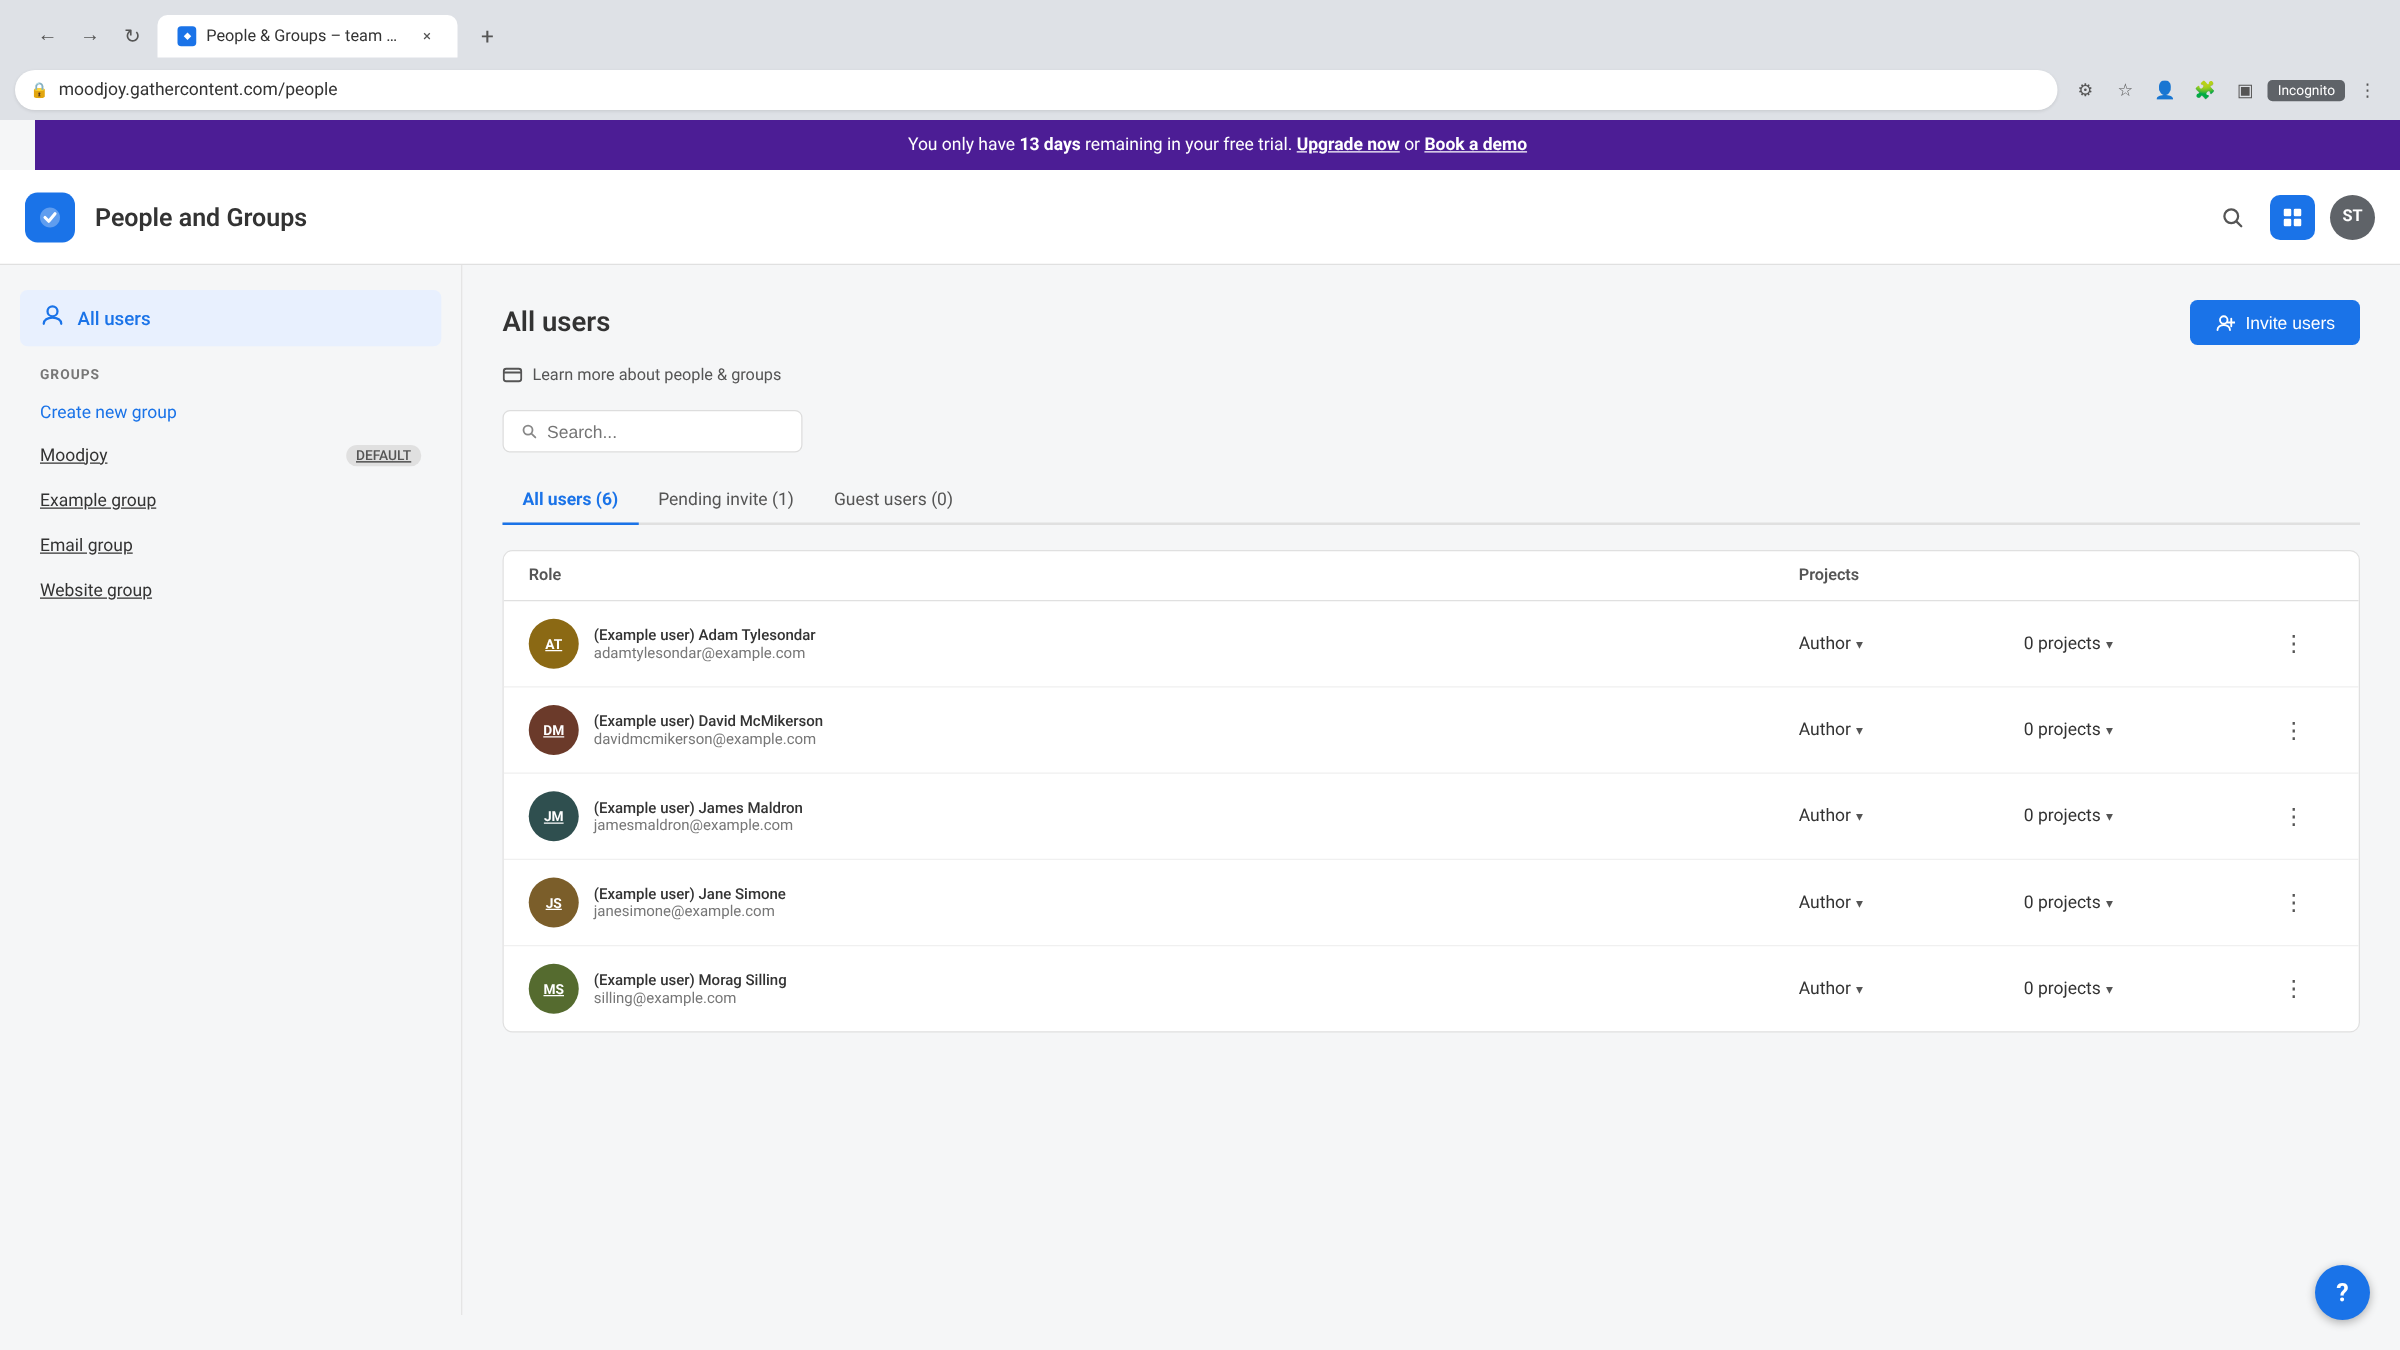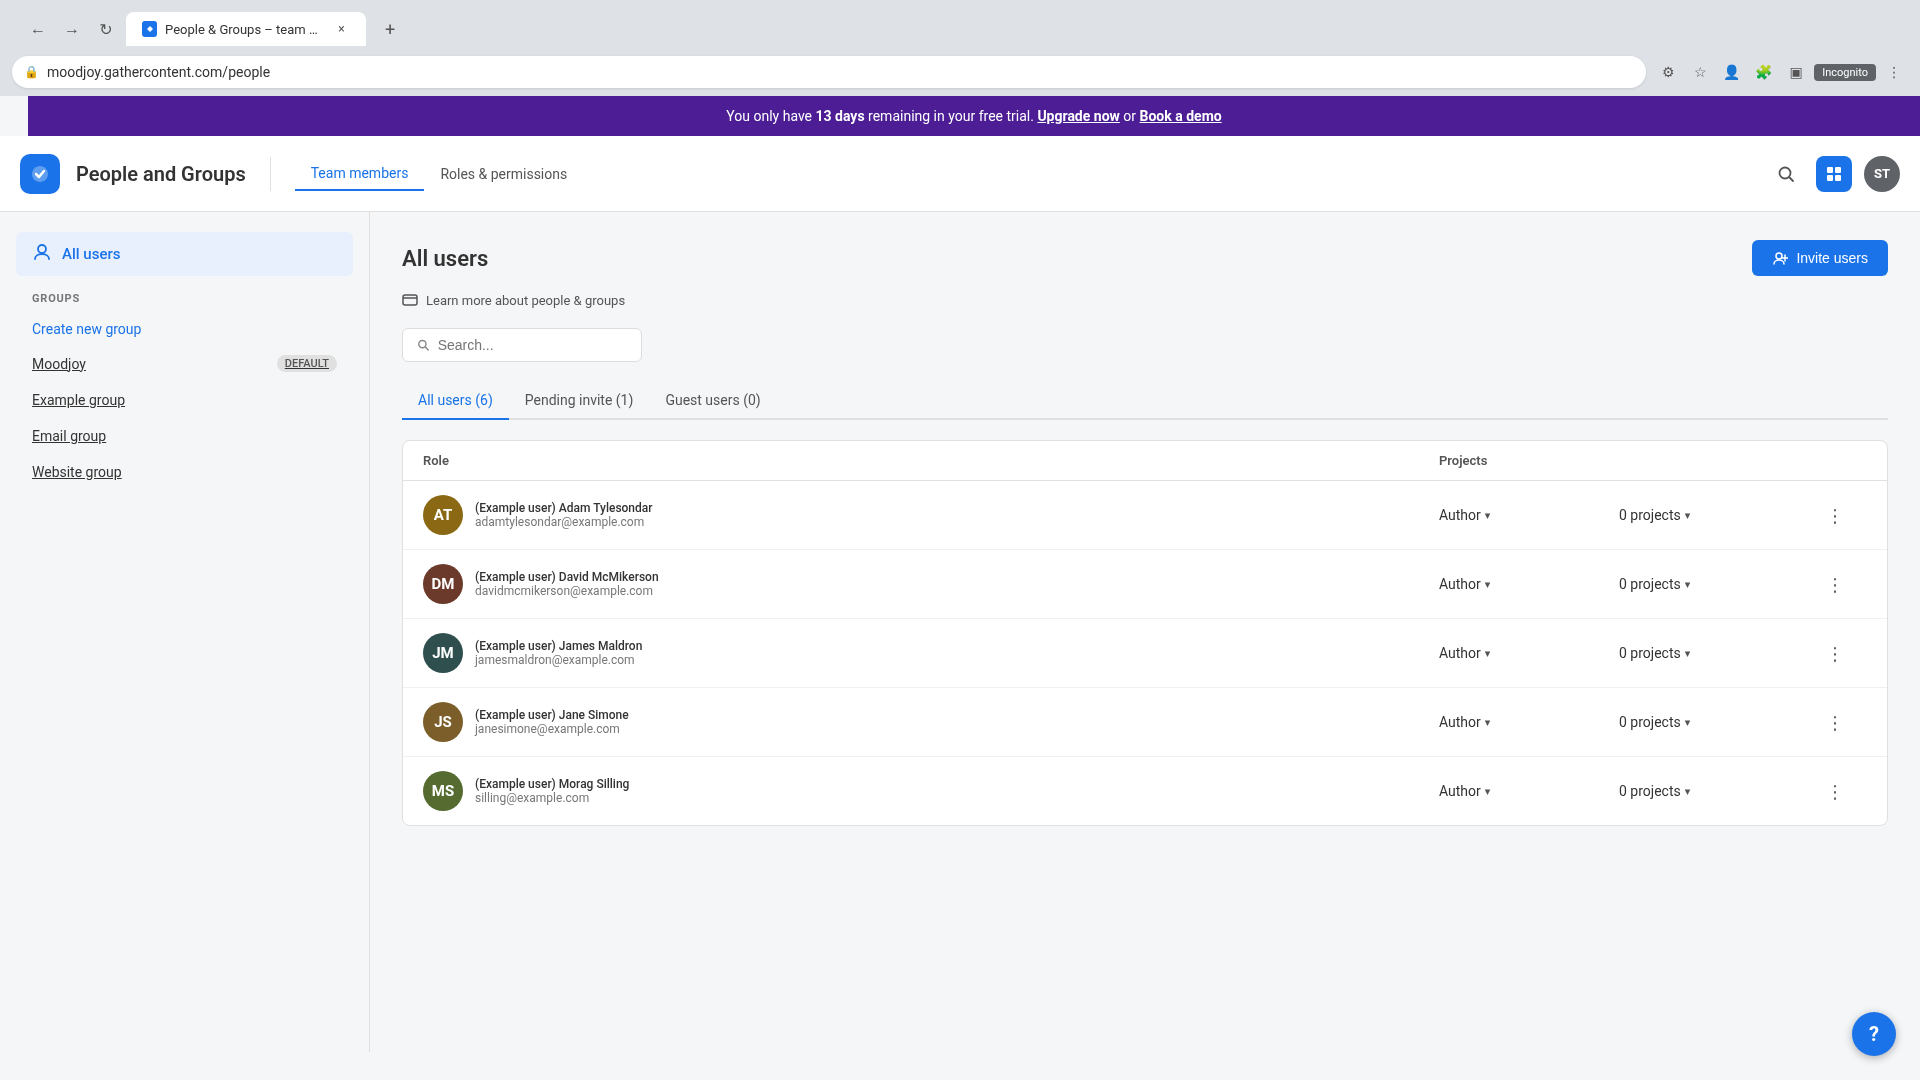--- a/index.html
+++ b/index.html
@@ -63,40 +63,40 @@
     .learn-more { display: flex; align-items: center; gap: 8px; color: #555; font-size: 13px; margin-bottom: 20px; cursor: pointer; }
 
     
     .search-box { display: flex; align-items: center; gap: 8px; background: #fff; border: 1px solid #ddd; border-radius: 6px; padding: 8px 14px; width: 240px; margin-bottom: 20px; }
     .search-box input { border: none; outline: none; font-size: 14px; color: #333; width: 100%; background: transparent; }
     .search-icon { color: #888; font-size: 14px; }
 
     
     .tabs { display: flex; border-bottom: 2px solid #e0e0e0; margin-bottom: 20px; }
     .tab { padding: 10px 16px; font-size: 14px; color: #555; cursor: pointer; border-bottom: 2px solid transparent; margin-bottom: -2px; }
-    .tab.active { color: #1a73e8; border-bottom: 2px solid #1a73e8; font-weight: 400; }
+    .tab.active { color: #1a73e8; border-bottom: 2px solid #1a73e8; font-weight: 700; }
 
     
     .users-table { background: #fff; border-radius: 8px; overflow: hidden; border: 1px solid #e0e0e0; }
     .table-header { display: grid; grid-template-columns: 1fr 180px 200px 48px; padding: 12px 20px; border-bottom: 1px solid #e0e0e0; }
     .table-col-header { font-size: 13px; font-weight: 600; color: #555; }
     .table-row { display: grid; grid-template-columns: 1fr 180px 200px 48px; padding: 14px 20px; border-bottom: 1px solid #f0f0f0; align-items: center; }
     .table-row:last-child { border-bottom: none; }
     .user-info { display: flex; align-items: center; gap: 12px; }
     .user-details .user-name { font-size: 12px; font-weight: 500; color: #333; }
     .user-details .user-email { font-size: 12px; color: #777; }
     .role-cell { display: flex; align-items: center; gap: 4px; font-size: 14px; color: #333; }
     .chevron-down { font-size: 11px; color: #555; cursor: pointer; }
     .projects-cell { display: flex; align-items: center; gap: 4px; font-size: 14px; color: #333; }
     .more-btn { display: flex; align-items: center; justify-content: center; width: 32px; height: 32px; border-radius: 50%; cursor: pointer; color: #555; font-size: 18px; }
 
     
     .help-btn { position: fixed; bottom: 24px; right: 24px; width: 44px; height: 44px; border-radius: 50%; background: #1a73e8; color: white; display: flex; align-items: center; justify-content: center; font-size: 20px; font-weight: bold; cursor: pointer; box-shadow: 0 2px 8px rgba(0,0,0,0.3); }
 
-    .avatar-circle { width: 40px; height: 40px; border-radius: 50%; display: flex; align-items: center; justify-content: center; font-size: 15px; font-weight: bold; color: white; flex-shrink: 0; }
+    .avatar-circle { width: 40px; height: 40px; border-radius: 50%; display: flex; align-items: center; justify-content: center; font-size: 11px; font-weight: bold; color: white; flex-shrink: 0; text-decoration: underline; }
   </style>
 </head>
 <body>
 
 <div class="browser-chrome">
 
   <div class="browser-tabs">
     <div class="browser-toolbar" style="padding: 6px 12px; gap: 6px; height: auto; background: #dee1e6; display: flex; align-items: center;">
 
       <div class="browser-controls">
@@ -145,24 +145,20 @@
 </div>
 
 <div class="app-header">
   <div class="app-logo">
     <svg width="24" height="24" viewBox="0 0 24 24" fill="none">
       <path d="M12 4C7.6 4 4 7.6 4 12C4 16.4 7.6 20 12 20C16.4 20 20 16.4 20 12C20 7.6 16.4 4 12 4Z" fill="white" opacity="0.3"></path>
       <path d="M8 12L11 15L16 9" stroke="white" stroke-width="2.5" stroke-linecap="round" stroke-linejoin="round"></path>
     </svg>
   </div>
   <span class="app-title">People and Groups</span>
-  <nav class="header-nav">
-    <a class="header-nav-item active">Team members</a>
-    <a class="header-nav-item">Roles &amp; permissions</a>
-  </nav>
   <div class="header-actions">
     <div class="header-icon-btn">
       <svg width="18" height="18" viewBox="0 0 18 18" fill="none">
         <circle cx="8" cy="8" r="5.5" stroke="#555" stroke-width="1.8"></circle>
         <line x1="12.5" y1="12.5" x2="16" y2="16" stroke="#555" stroke-width="1.8" stroke-linecap="round"></line>
       </svg>
     </div>
     <div class="grid-icon-btn">
       <svg width="16" height="16" viewBox="0 0 16 16" fill="none">
         <rect x="1" y="1" width="6" height="6" rx="1" fill="white"></rect>

